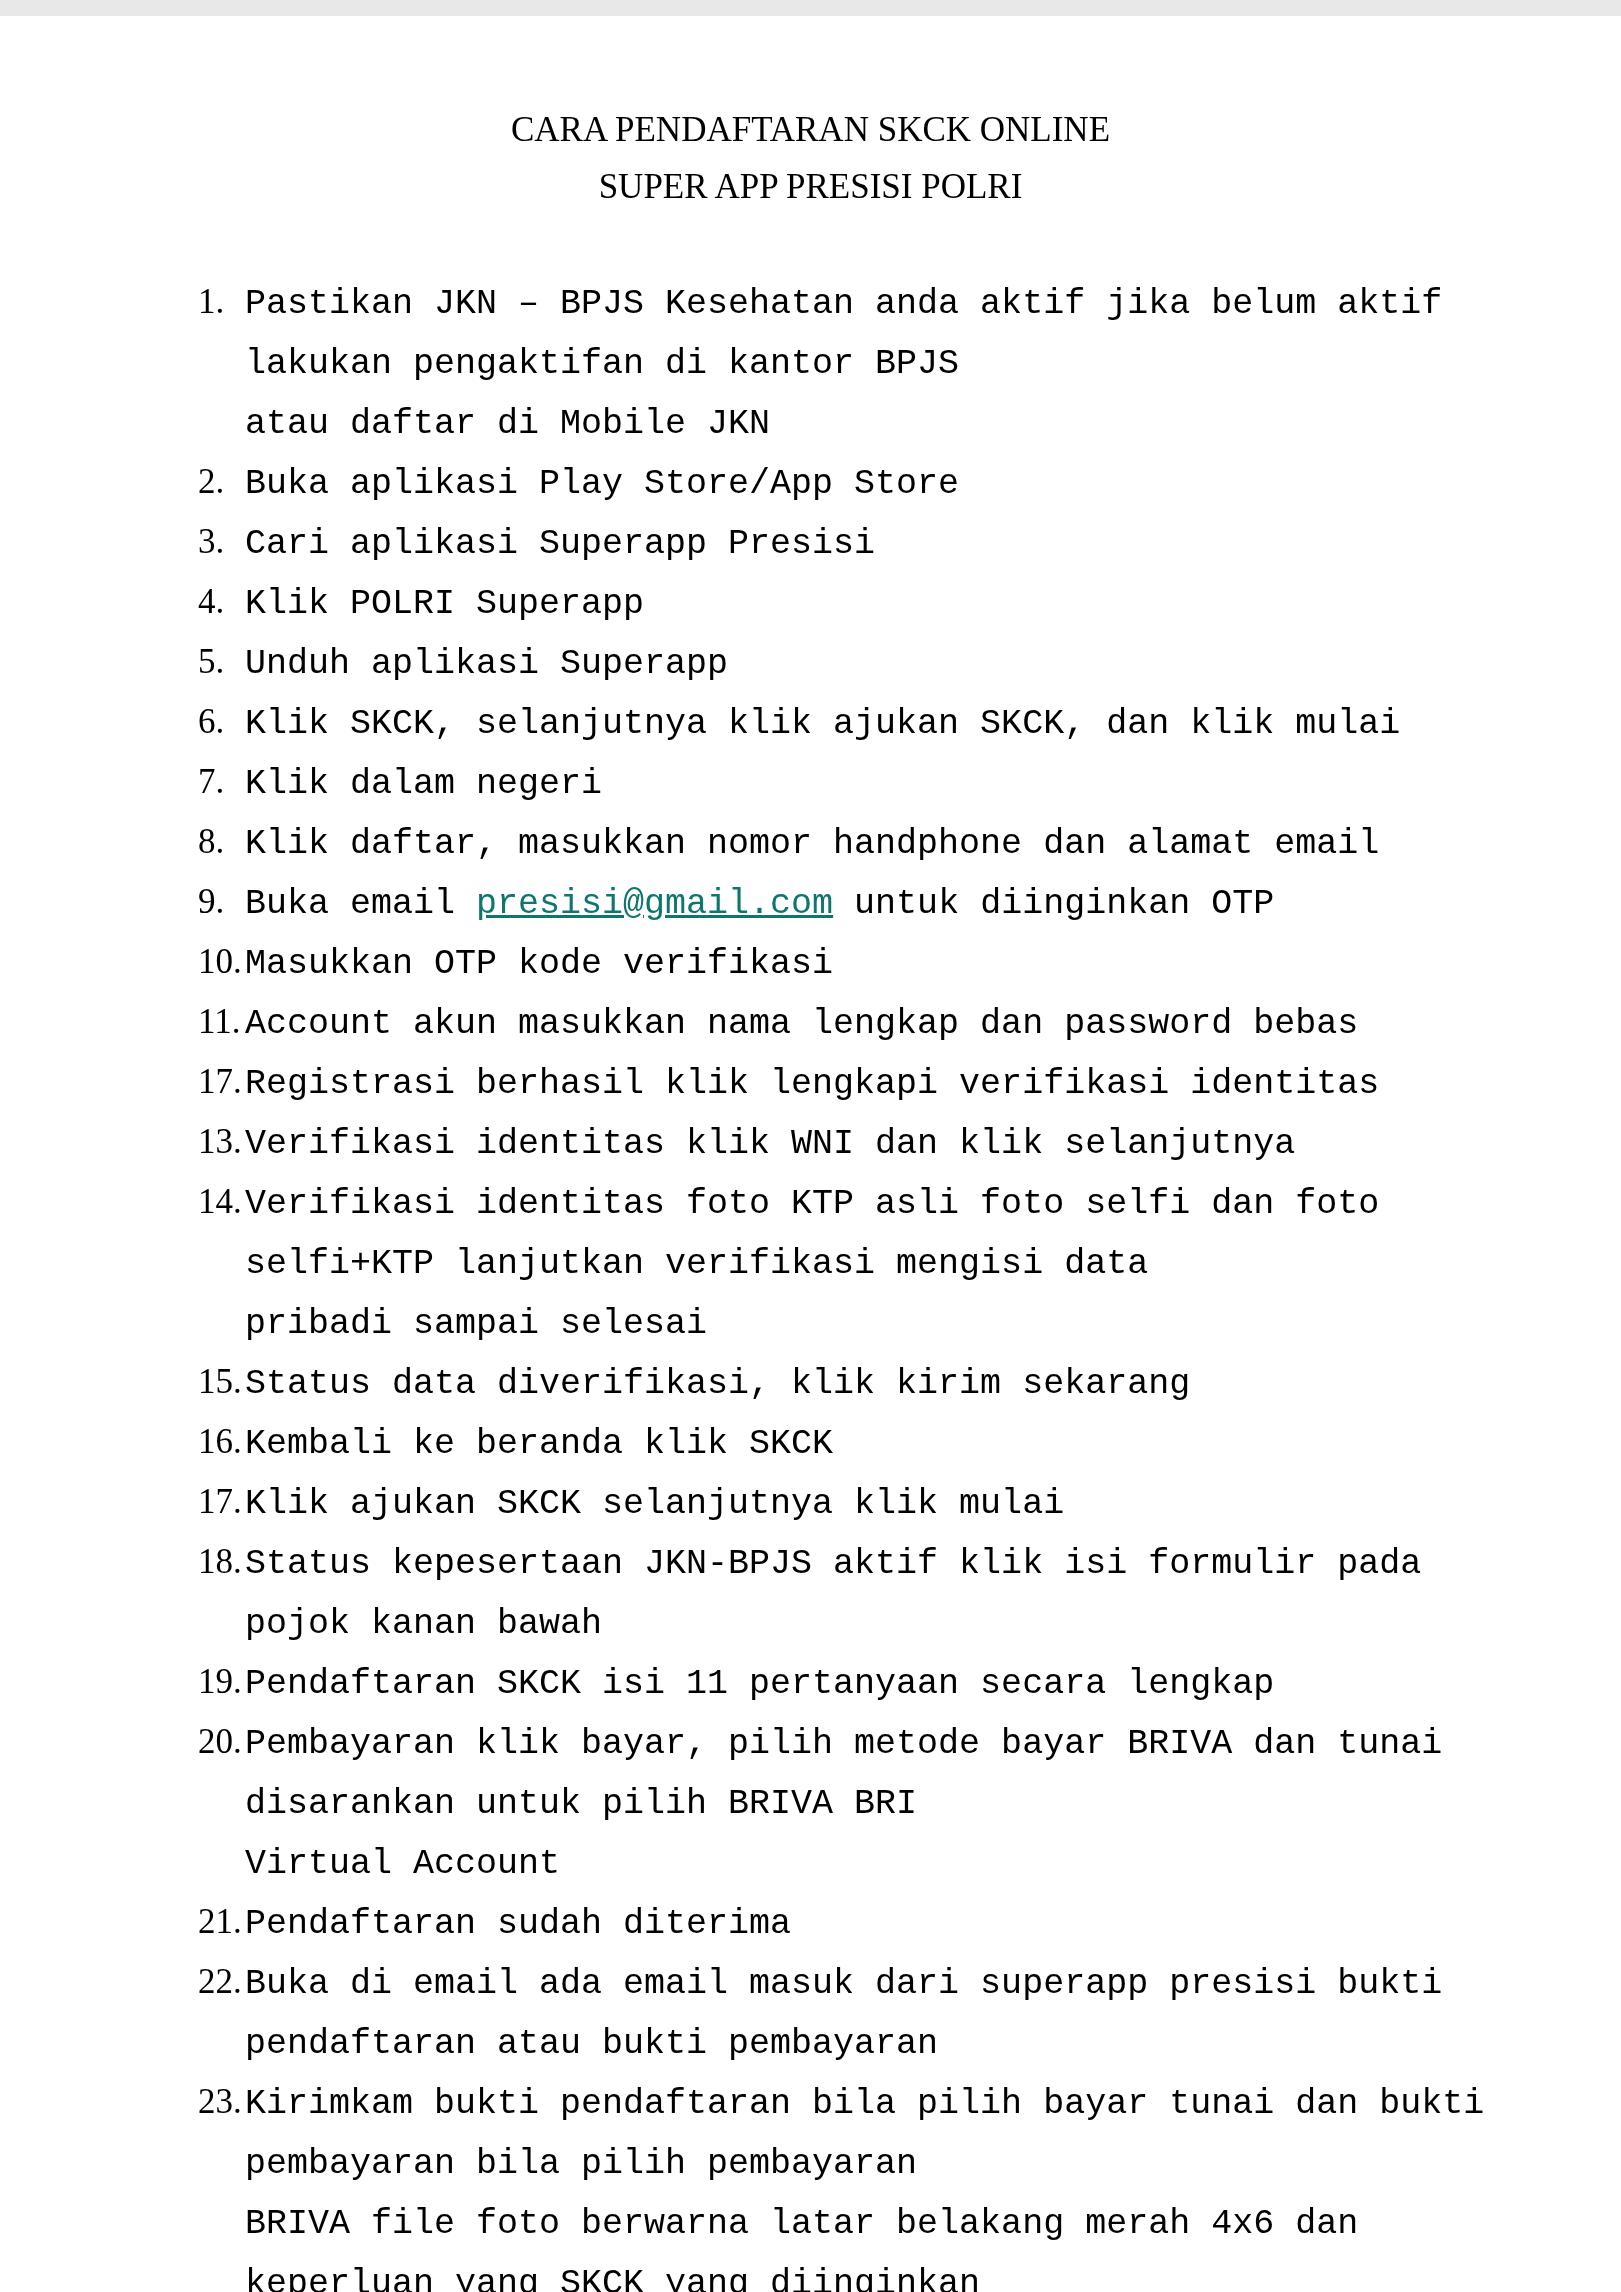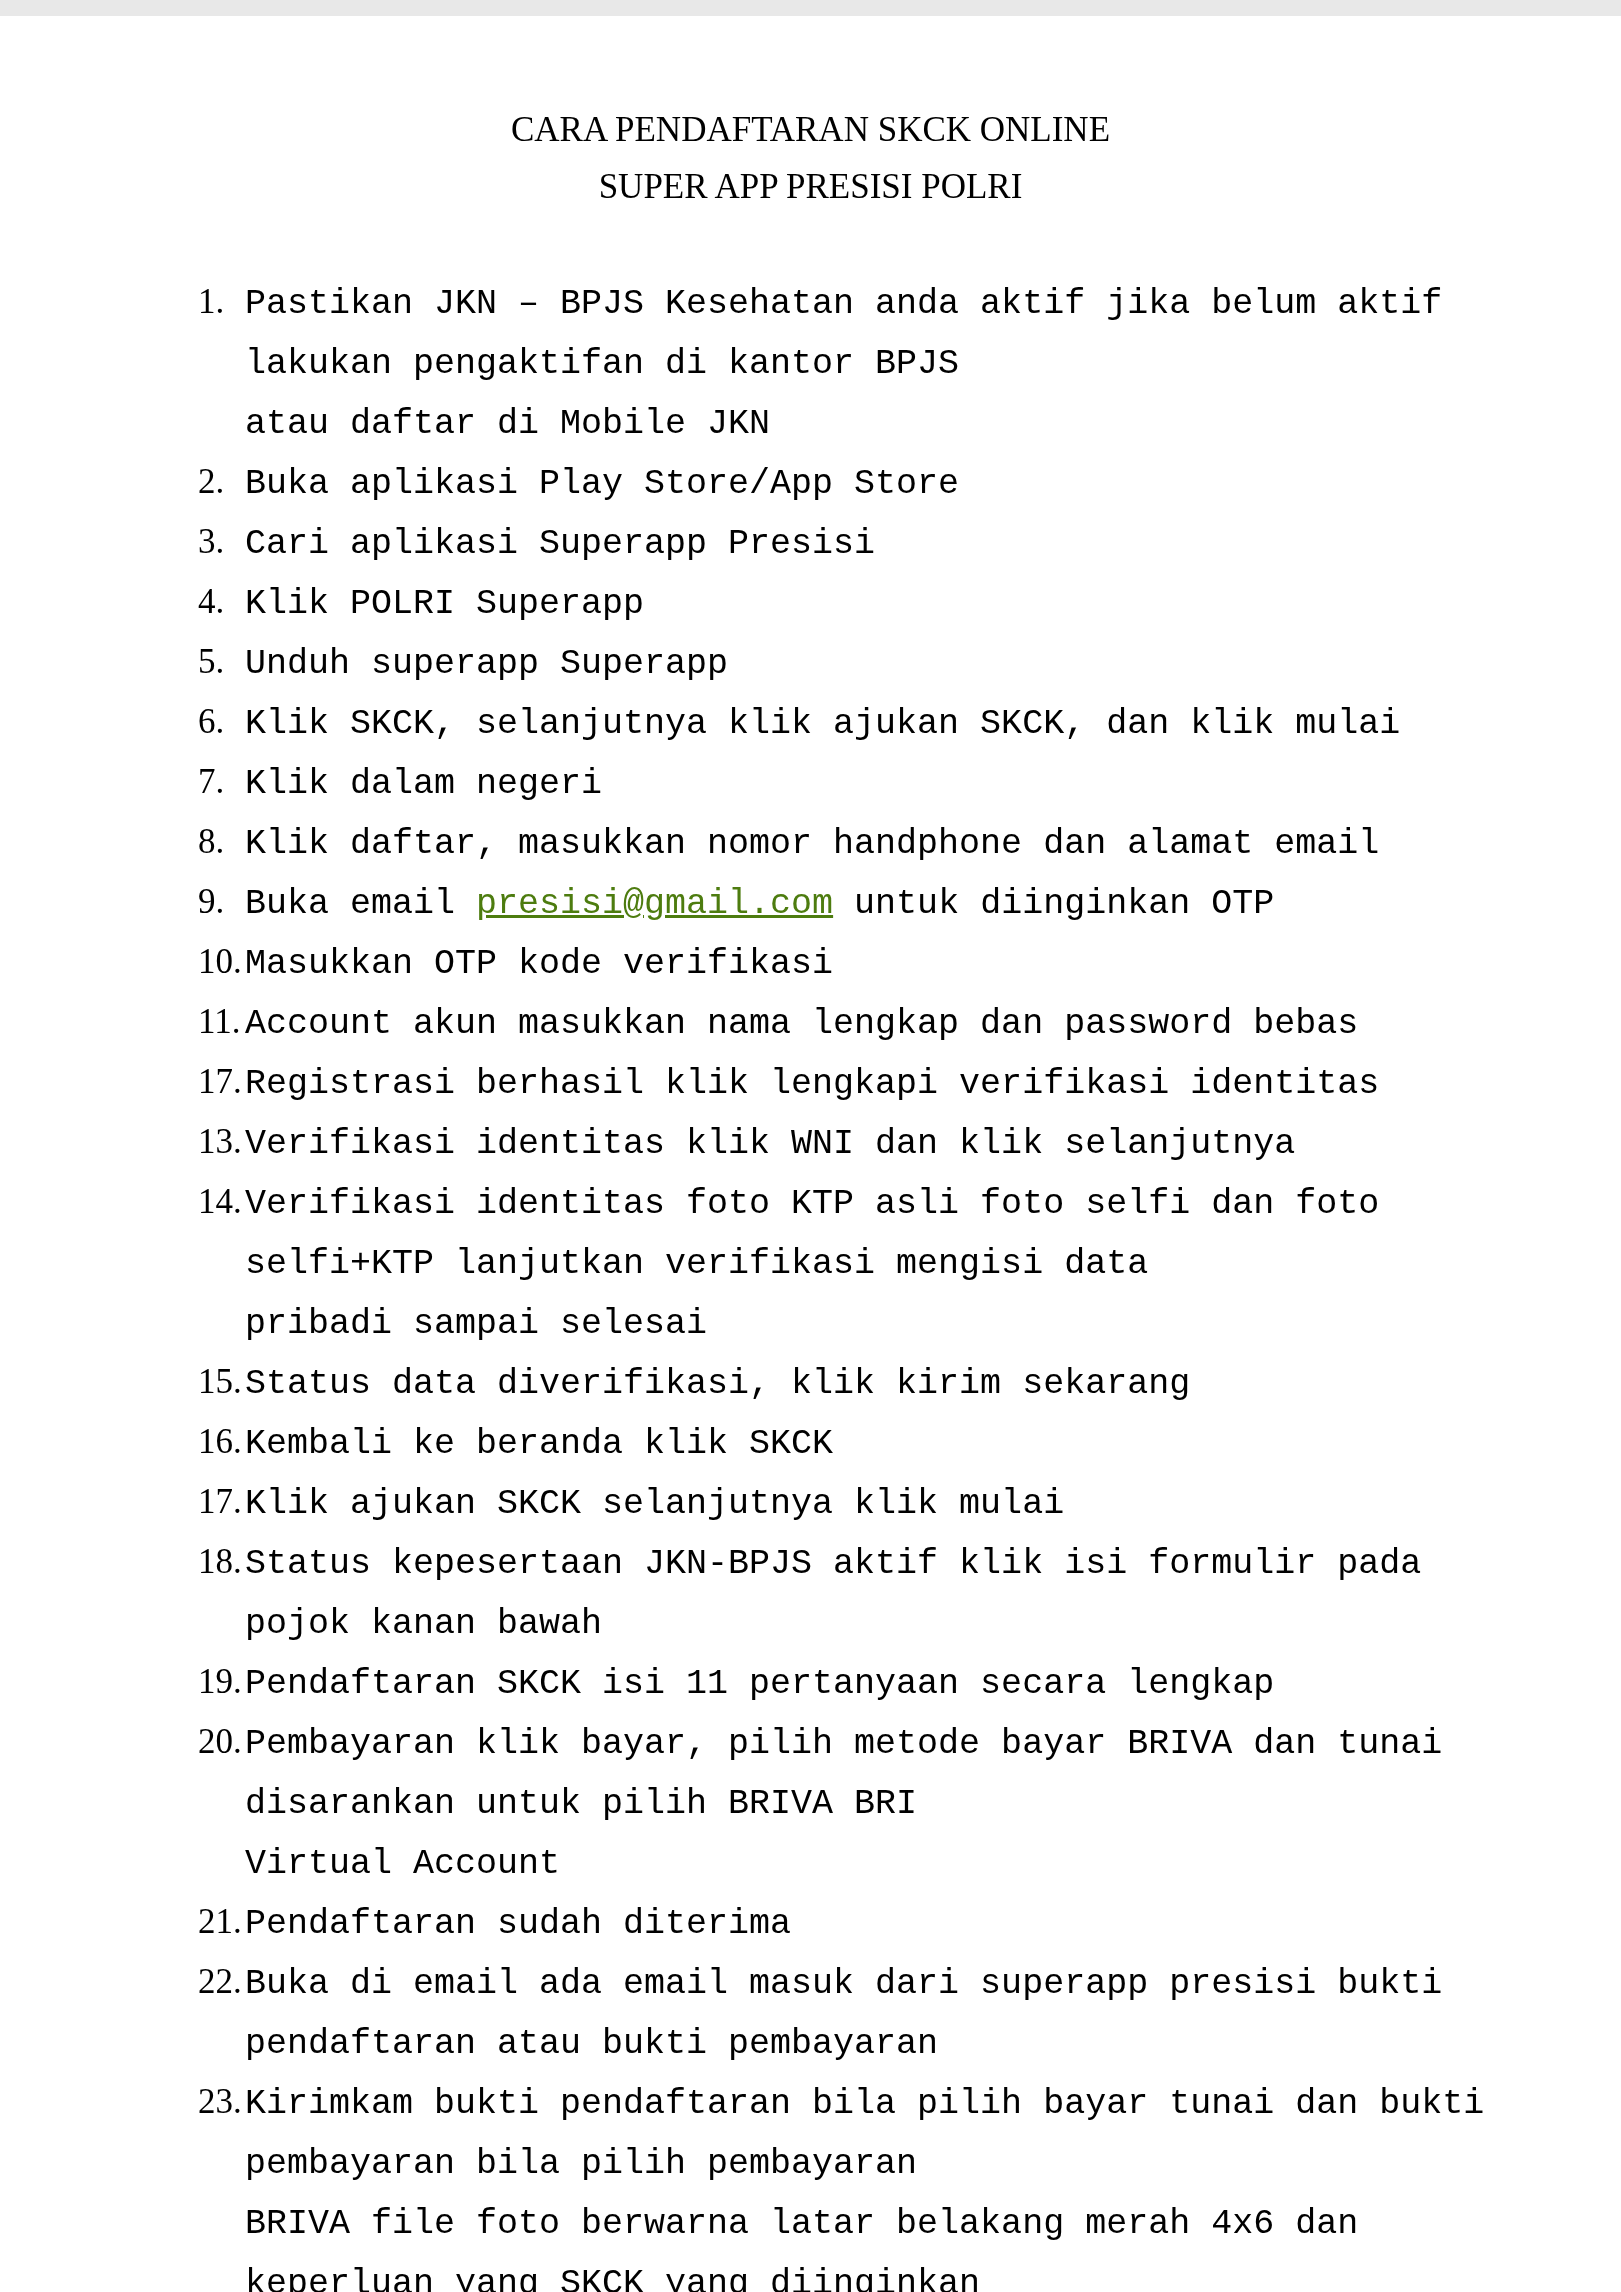--- a/index.html
+++ b/index.html
@@ -36,40 +36,40 @@
     position: absolute;
     left: 0;
     top: 0;
     white-space: nowrap;
   }
   ol.steps .txt {
     white-space: pre-line;
     font-family: Liberation Mono, monospace;
   }
   a.email {
-    color: #4d7c0f;
+    color: #0f766e;
     text-decoration: underline;
     cursor: pointer;
   }
 </style>
 </head>
 <body>
 
 <div class="page">
   <div class="titles">
     <div>CARA PENDAFTARAN SKCK ONLINE</div>
     <div>SUPER APP PRESISI POLRI</div>
   </div>
   <ol class="steps" id="steps">
       <li><span class="num">1.</span><span class="txt">Pastikan JKN – BPJS Kesehatan anda aktif jika belum aktif lakukan pengaktifan di kantor BPJS
 atau daftar di Mobile JKN</span></li>
       <li><span class="num">2.</span><span class="txt">Buka aplikasi Play Store/App Store</span></li>
       <li><span class="num">3.</span><span class="txt">Cari aplikasi Superapp Presisi</span></li>
       <li><span class="num">4.</span><span class="txt">Klik POLRI Superapp</span></li>
-      <li><span class="num">5.</span><span class="txt">Unduh superapp Superapp</span></li>
+      <li><span class="num">5.</span><span class="txt">Unduh aplikasi Superapp</span></li>
       <li><span class="num">6.</span><span class="txt">Klik SKCK, selanjutnya klik ajukan SKCK, dan klik mulai</span></li>
       <li><span class="num">7.</span><span class="txt">Klik dalam negeri</span></li>
       <li><span class="num">8.</span><span class="txt">Klik daftar, masukkan nomor handphone dan alamat email</span></li>
       <li><span class="num">9.</span><span class="txt"><span>Buka email </span><a class="email">presisi@gmail.com</a><span> untuk diinginkan OTP</span></span></li>
       <li><span class="num">10.</span><span class="txt">Masukkan OTP kode verifikasi</span></li>
       <li><span class="num">11.</span><span class="txt">Account akun masukkan nama lengkap dan password bebas</span></li>
       <li><span class="num">17.</span><span class="txt">Registrasi berhasil klik lengkapi verifikasi identitas</span></li>
       <li><span class="num">13.</span><span class="txt">Verifikasi identitas klik WNI dan klik selanjutnya</span></li>
       <li><span class="num">14.</span><span class="txt">Verifikasi identitas foto KTP asli foto selfi dan foto selfi+KTP lanjutkan verifikasi mengisi data
 pribadi sampai selesai</span></li>

